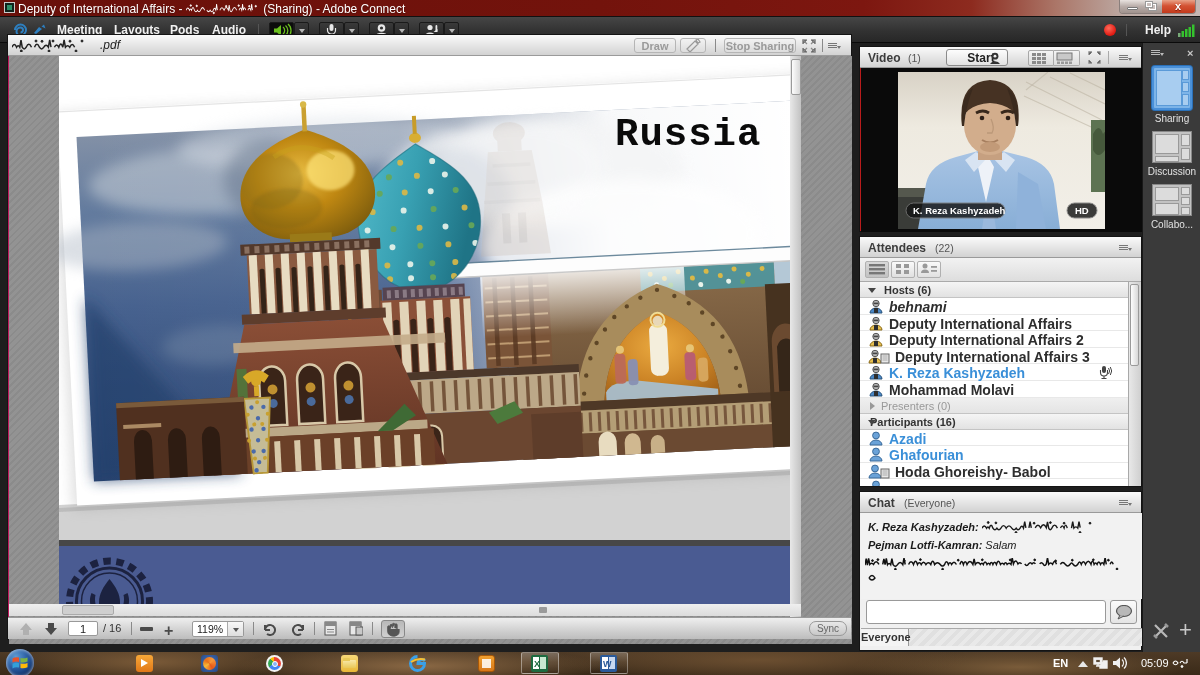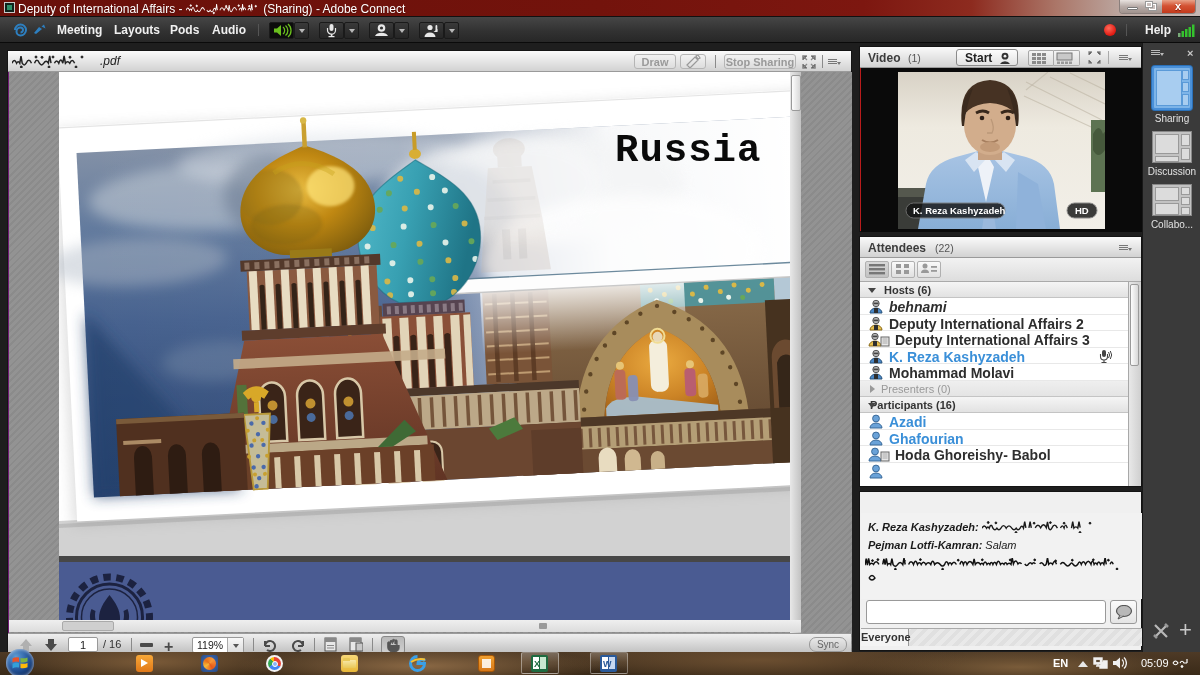--- a/index.html
+++ b/index.html
@@ -17,21 +17,21 @@
 .menuitem{position:absolute;top:0;height:26px;line-height:26px;color:#f0f0f0;font-weight:bold;font-size:12px}
 .mbtn{position:absolute;top:5px;height:17px;background:linear-gradient(#3a3a3a,#252525);border:1px solid #1a1a1a;border-radius:2px}
 .daro{position:absolute;width:0;height:0;border-left:3px solid transparent;border-right:3px solid transparent;border-top:4px solid #b8b8b8}
 
 .pod{position:absolute;background:#fff;border:1px solid #141414}
 .podhdr{position:absolute;left:0;top:0;right:0;height:21px;background:linear-gradient(#fafafa,#e8e8e8 45%,#d2d2d2);border-bottom:1px solid #9a9a9a;color:#3c3c3c;font-weight:bold;font-size:12px}
 .podmenu{position:absolute;right:7px;top:7px;width:13px;height:8px}
 .podmenu .l{position:absolute;left:0;width:9px;height:1px;background:#777}
 .podmenu .a{position:absolute;right:0;top:3px;width:0;height:0;border-left:2.5px solid transparent;border-right:2.5px solid transparent;border-top:3px solid #777}
 
-#sharepod{left:7px;top:50px;width:845px;height:606px;background:#701a75}
+#sharepod{left:7px;top:34px;width:845px;height:606px;background:#be185d}
 #shareContent{position:absolute;left:1px;top:21px;width:843px;height:588px;background:repeating-linear-gradient(135deg,#939393 0 3px,#8b8b8b 3px 5px);overflow:hidden}
 #page1{position:absolute;left:50px;top:0px;width:731px;height:484px;background:#fff}
 #gap12{position:absolute;left:50px;top:484px;width:731px;height:6px;background:#474747}
 #page2{position:absolute;left:50px;top:490px;width:731px;height:58px;background:#4a5b92}
 #vsb{position:absolute;left:781px;top:0;width:11px;height:563px;background:linear-gradient(90deg,#e8e8e8,#c2c2c2)}
 #vsbthumb{position:absolute;left:0.5px;top:3px;width:10px;height:36px;background:linear-gradient(90deg,#fdfdfd,#d8d8d8);border:1px solid #9a9a9a;border-radius:2px}
 #hsb{position:absolute;left:0px;top:548px;width:792px;height:12px;background:linear-gradient(#efefef,#dcdcdc)}
 #hsbthumb{position:absolute;left:53px;top:1px;width:52px;height:10px;background:#cfcfcf;border:1px solid #aaa;border-radius:2px}
 .shbtn{position:absolute;top:3px;height:15px;border:1px solid #b5b5b5;border-radius:3px;background:linear-gradient(#f2f2f2,#ddd);color:#9a9a9a;font-size:11px;text-align:center}
 .sep{position:absolute;top:4px;width:1px;height:13px;background:#8a8a8a}
@@ -655,21 +655,21 @@
           </svg>
         </div>
   <div id="syncbtn">Sync</div>
  </div>
 </div>
 
 <div class="pod" id="videopod">
  <div class="podhdr">
   <span style="position:absolute;left:8px;top:4px">Video</span>
         <span style="position:absolute;left:48px;top:5px;font-weight:normal;font-size:10.5px;color:#555">(1)</span>
-  <div class="abs" style="left:96px;top:2px;width:62px;height:17px;background:linear-gradient(#fdfdfd,#e2e2e2);border:1px solid #8a8a8a;border-radius:3px;text-align:left;line-height:16px;font-size:12px;color:#222;font-weight:bold;padding-left:8px">Start<svg style="position:absolute;right:5px;top:2px" width="14" height="13" viewBox="0 0 14 13">
+  <div class="abs" style="left:86px;top:2px;width:62px;height:17px;background:linear-gradient(#fdfdfd,#e2e2e2);border:1px solid #8a8a8a;border-radius:3px;text-align:center;line-height:16px;font-size:12px;color:#222;font-weight:bold;padding-left:8px">Start<svg style="position:absolute;right:5px;top:2px" width="14" height="13" viewBox="0 0 14 13">
             <g fill="#333">
               <circle cx="7" cy="4.2" r="3.4"></circle>
               <circle cx="7" cy="4.2" r="1.4" fill="#eee"></circle>
               <path d="M2 12 a5.5 4.5 0 0 1 10 0z"></path>
             </g>
           </svg></div>
   <div class="abs" style="left:168px;top:3px;width:26px;height:16px;border:1px solid #a8a8a8;border-radius:2px 0 0 2px;background:linear-gradient(#f4f4f4,#dcdcdc)"><svg width="24" height="14" viewBox="0 0 24 14">
             <g fill="#8a8a8a">
               <rect x="3" y="2" width="4" height="3"></rect>
               <rect x="8" y="2" width="4" height="3"></rect>
@@ -804,20 +804,29 @@
           </svg>
           <span class="nm" style="font-style:italic">behnami</span>
         </div>
   <div class="arow">
           <svg style="position:absolute;left:8px;top:1px" width="16" height="15" viewBox="0 0 16 15">
             <circle cx="8" cy="4.5" r="3.2" fill="#b8b8b8" stroke="#555"></circle>
             <rect x="5.5" y="3.6" width="5" height="1.6" fill="#444"></rect>
             <path d="M2 14 a6 5 0 0 1 12 0z" fill="#e8c050" stroke="#8a6a1a"></path>
             <rect x="6" y="9" width="4" height="5" fill="#2e2e2e"></rect>
           </svg>
+          <span class="nm">Deputy International Affairs</span>
+        </div>
+  <div class="arow">
+          <svg style="position:absolute;left:8px;top:1px" width="16" height="15" viewBox="0 0 16 15">
+            <circle cx="8" cy="4.5" r="3.2" fill="#b8b8b8" stroke="#555"></circle>
+            <rect x="5.5" y="3.6" width="5" height="1.6" fill="#444"></rect>
+            <path d="M2 14 a6 5 0 0 1 12 0z" fill="#e8c050" stroke="#8a6a1a"></path>
+            <rect x="6" y="9" width="4" height="5" fill="#2e2e2e"></rect>
+          </svg>
           <span class="nm">Deputy International Affairs 2</span>
         </div>
   <div class="arow">
           <svg style="position:absolute;left:8px;top:1px" width="22" height="15" viewBox="0 0 22 15">
             <circle cx="7" cy="4.5" r="3.2" fill="#b8b8b8" stroke="#555"></circle>
             <rect x="4.5" y="3.6" width="5" height="1.6" fill="#444"></rect>
             <path d="M1 14 a6 5 0 0 1 12 0z" fill="#e8c050" stroke="#8a6a1a"></path>
             <rect x="5" y="9" width="4" height="5" fill="#2e2e2e"></rect>
             <rect x="13" y="5" width="8" height="9" fill="#e8e8e8" stroke="#666"></rect>
             <path d="M14.5 7 h5 M14.5 9 h5 M14.5 11 h5" stroke="#999" stroke-width="0.8"></path>
@@ -884,20 +893,30 @@
             <path d="M2 14 a6 5 0 0 1 12 0z" fill="#6aa2d8" stroke="#3a6a9a"></path>
           </svg>
         </div>
  </div>
  <div id="attsb">
         <div style="position:absolute;left:1px;top:2px;width:9px;height:82px;background:linear-gradient(90deg,#fdfdfd,#d8d8d8);border:1px solid #9a9a9a;border-radius:2px"></div>
       </div>
 </div>
 
 <div class="pod" id="chatpod">
+ <div class="podhdr">
+        <span style="position:absolute;left:8px;top:4px">Chat</span>
+        <span style="position:absolute;left:44px;top:5px;font-weight:normal;font-size:10.5px;color:#555">(Everyone)</span>
+ <div class="podmenu" style="right:9px;top:8px">
+          <div class="l" style="top:0"></div>
+          <div class="l" style="top:2px"></div>
+          <div class="l" style="top:4px"></div>
+          <div class="a"></div>
+        </div>
+      </div>
  <div id="chatbody">
   <div style="position:absolute;left:7px;top:8px;font-size:11px;font-weight:bold;font-style:italic;color:#1a1a1a">K. Reza Kashyzadeh: <svg width="118" height="12" viewBox="0 0 118 12" style="vertical-align:-2px">
             <g stroke="#1a1a1a" fill="#1a1a1a" transform="translate(0 1)">
               <path d="M0 6.2 q2.3 -4.3 4.6 0 q1.3 -2.5 2.6 0 q1.9 -6 3.7 0 q2.0 3.2 4.0 0 q2.0 3.2 4.0 0 q2.6 -5.1 5.3 0 q2.8 -4.7 5.6 0 q2.2 3.2 4.4 0 q1.9 3.2 3.9 0 q1.7 -3.8 3.4 0 l1.2 -6.5 l1.2 6.1 m3 0 l1.2 -6.2 l1.2 6.2 m3.9 0 q2.7 -5.0 5.5 0 q2.8 -6 5.6 0 l1.2 -5.8 l1.2 6.1 q1.5 3.2 3.1 0 q2.8 -6 5.6 0 m3.1 0 q1.8 -4.4 3.6 0 q1.6 -6.0 3.1 0 m4.3 0 l1.2 -6.5 l1.2 6.5 q2.0 -2.5 3.9 0 l1.2 -6.5 l1.2 6.0" fill="none" stroke-width="1.4"></path>
               <circle cx="6.2" cy="0.5" r="0.9"></circle>
               <circle cx="13.9" cy="0.9" r="0.9"></circle>
               <circle cx="34" cy="10.5" r="0.9"></circle>
               <circle cx="52.1" cy="1.2" r="0.9"></circle>
               <circle cx="68.4" cy="0.6" r="0.9"></circle>
               <circle cx="82.1" cy="1.2" r="0.9"></circle>

